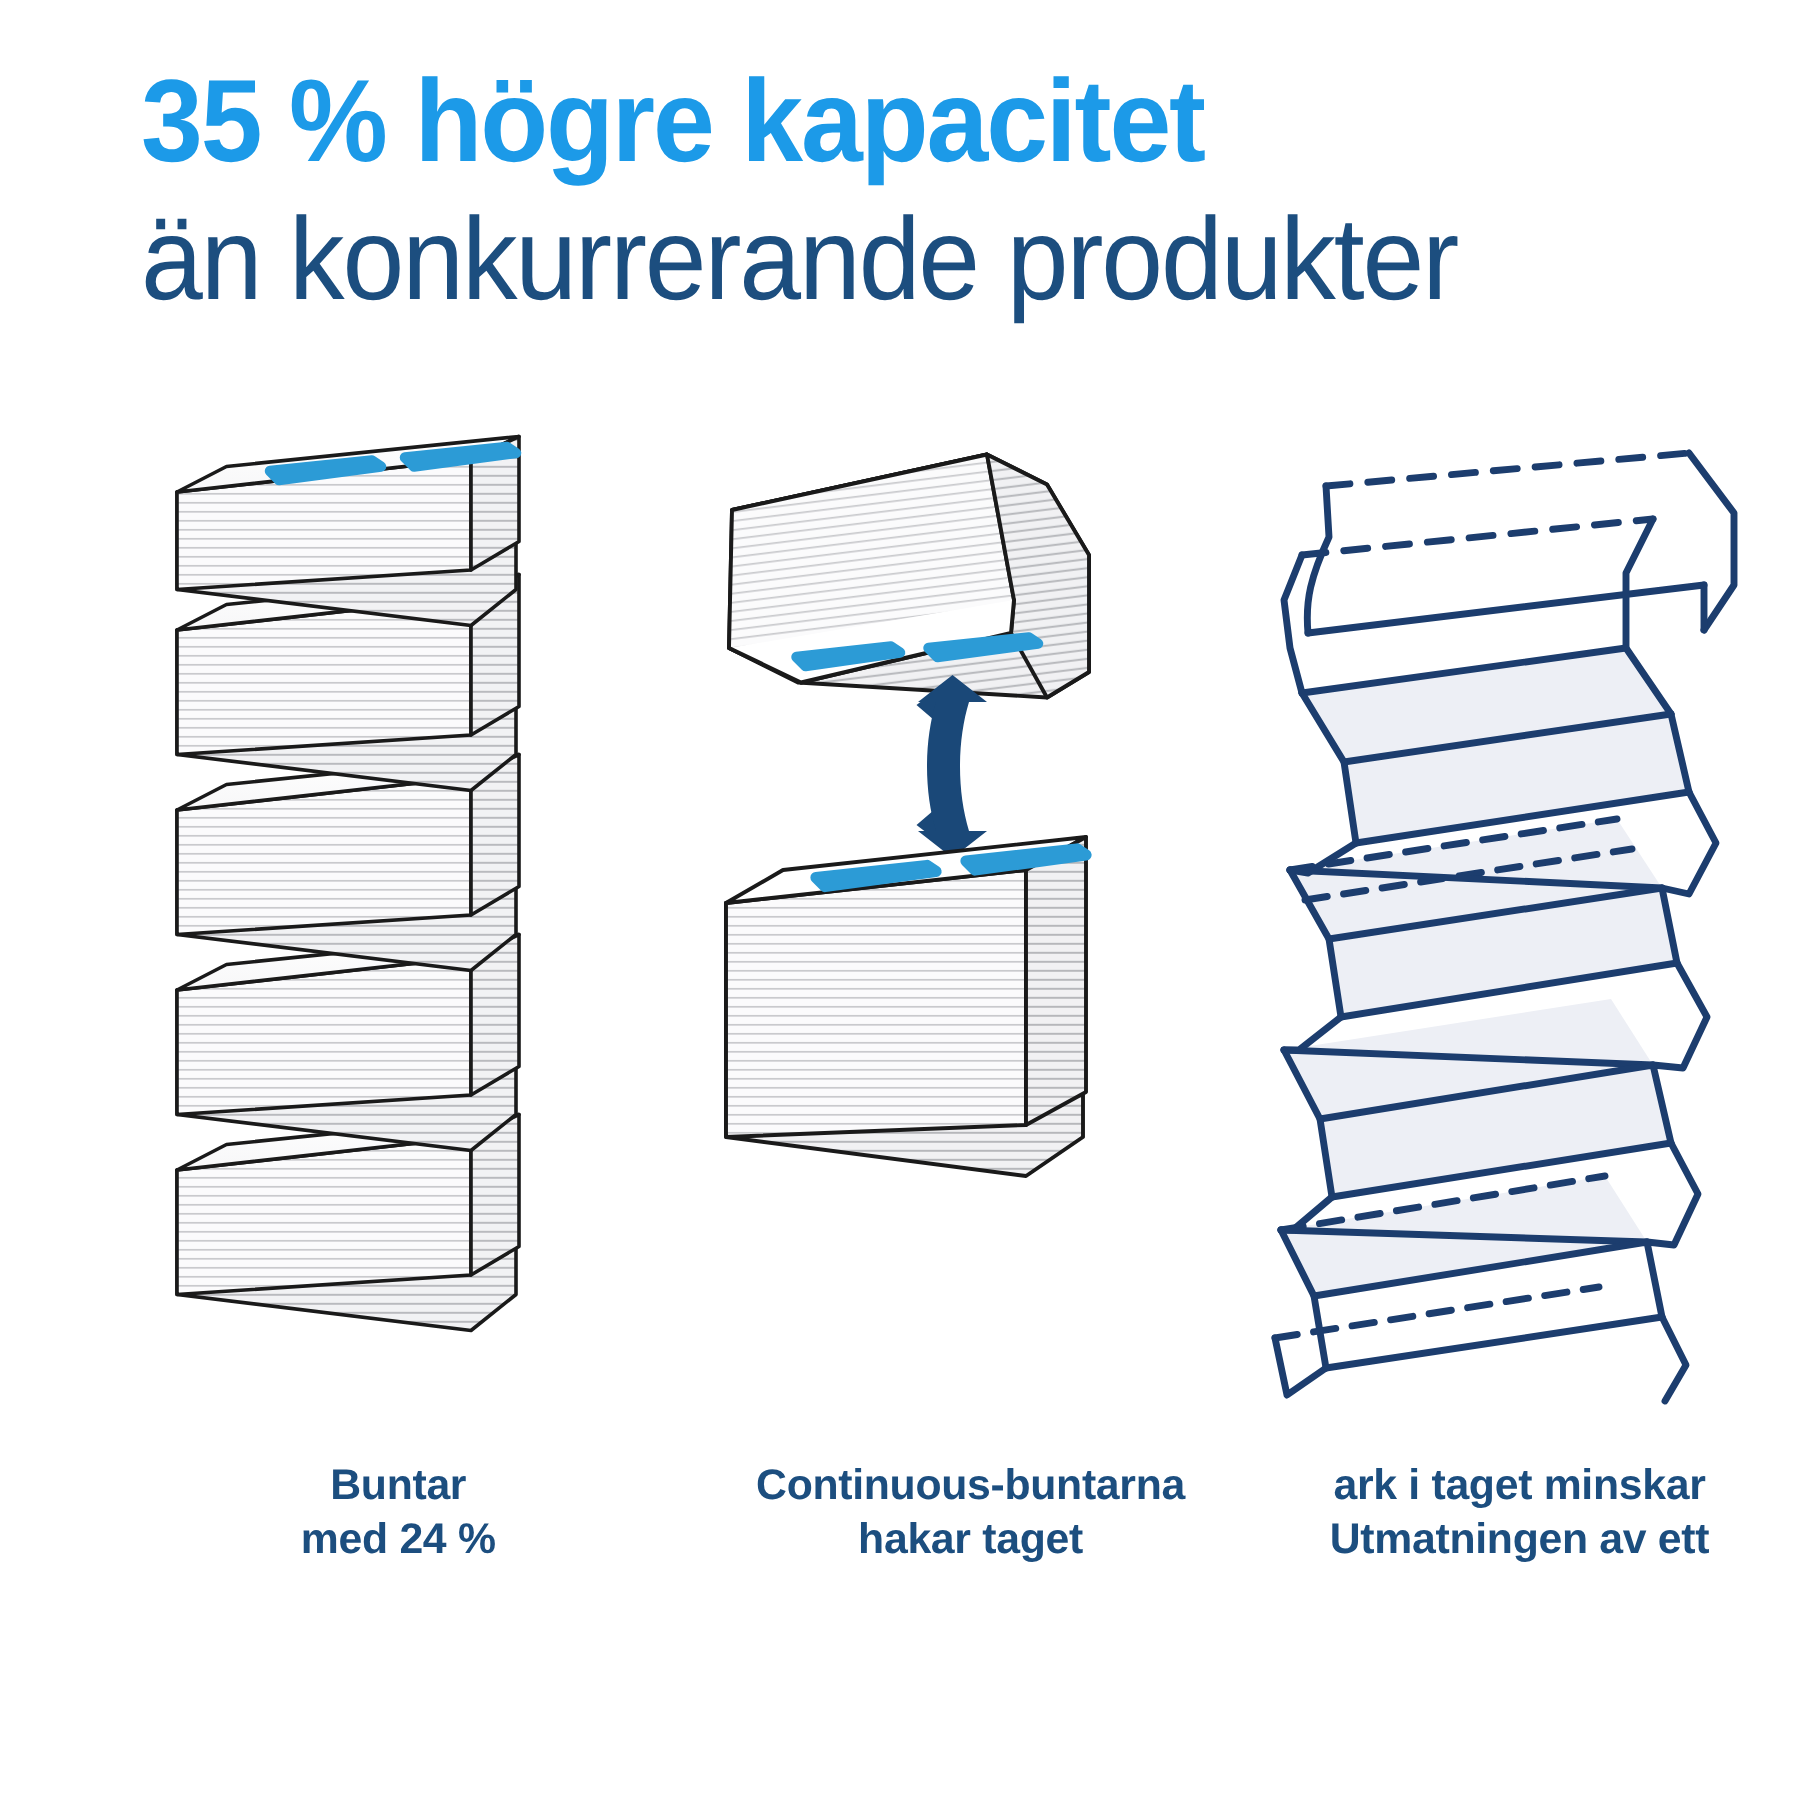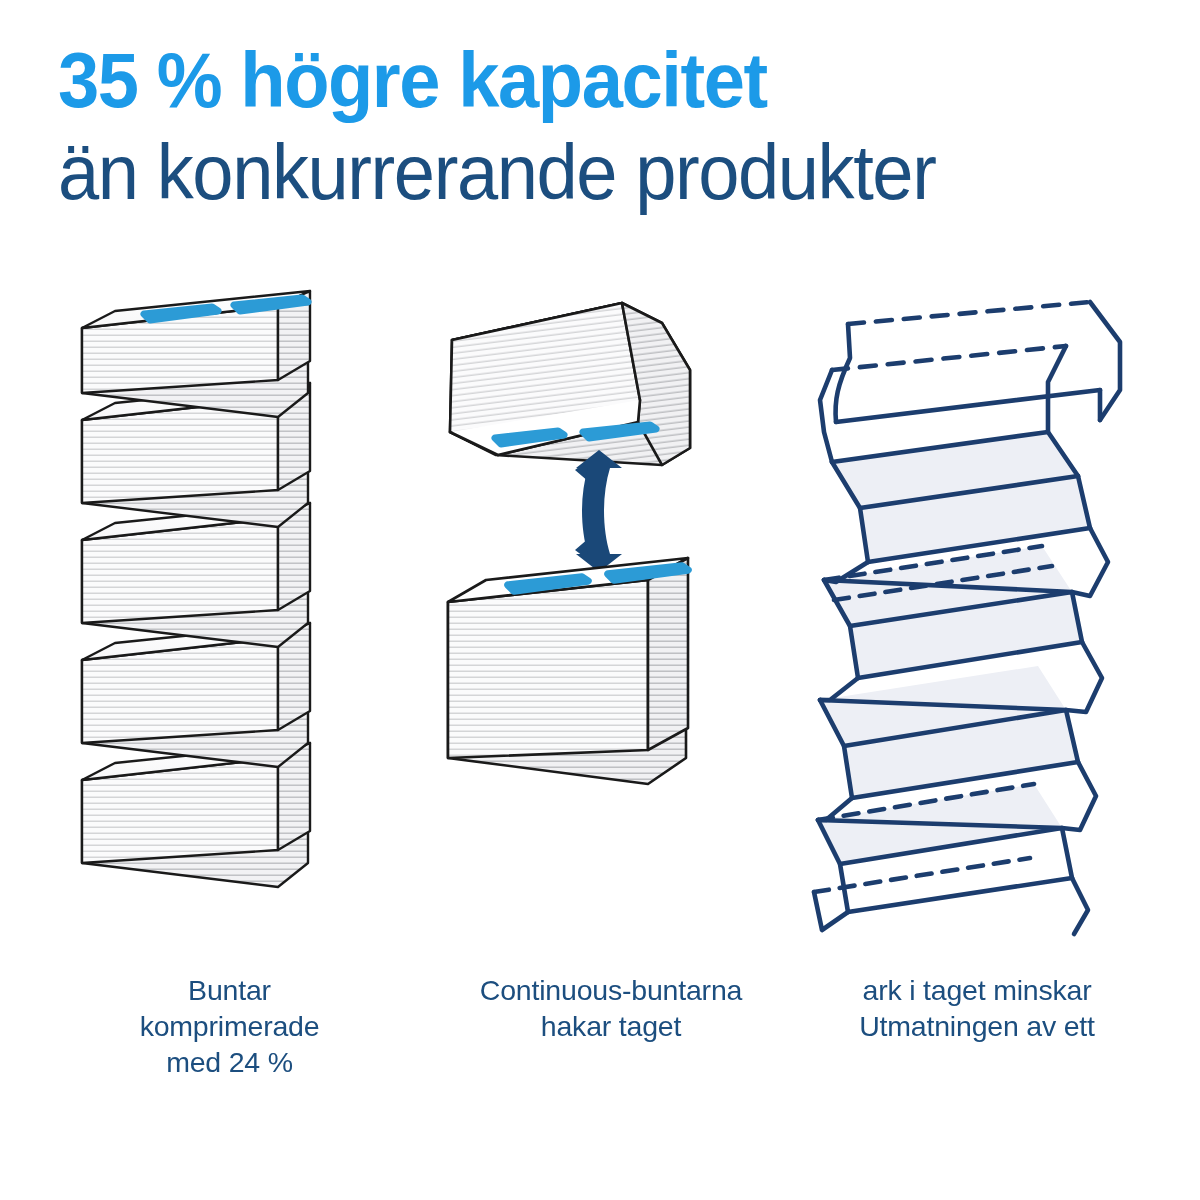--- a/index.html
+++ b/index.html
@@ -11,20 +11,21 @@
     width: 1200px;
     height: 1200px;
     font-family: "Liberation Sans", sans-serif;
     overflow: hidden;
   }
   #page {
     position: relative;
     width: 1020px;
     height: 1200px;
     background: #ffffff;
+    margin-left: 36px;
   }
 
   
   .headline {
     position: absolute;
     left: 58px;
     top: 34px;
     width: 1110px;
   }
   .headline-line {
@@ -69,21 +70,21 @@
     left: 0;
     top: 972px;
     width: 1200px;
     height: 160px;
   }
   .caption {
     position: absolute;
     top: 0;
     text-align: center;
     color: #1c4e7f;
-    font-weight: normal;
+    font-weight: bold;
     font-size: 28.5px;
     line-height: 36px;
     letter-spacing: -0.2px;
   }
   .caption-line { display: block; white-space: nowrap; }
   .caption-1 { left: 42px;  width: 375px; }
   .caption-2 { left: 416px; width: 390px; }
   .caption-3 { left: 782px; width: 390px; }
 </style>
 </head>
@@ -278,21 +279,20 @@
         </g>
       </svg>
     </div>
 
   </div>
 
   <div class="caption-row">
 
     <div class="caption caption-1">
       <span class="caption-line">Buntar</span>
-      <span class="caption-line">komprimerade</span>
       <span class="caption-line">med 24 %</span>
     </div>
 
     <div class="caption caption-2">
       <span class="caption-line">Continuous-buntarna</span>
       <span class="caption-line">hakar taget</span>
     </div>
 
     <div class="caption caption-3">
       <span class="caption-line">ark i taget minskar</span>

